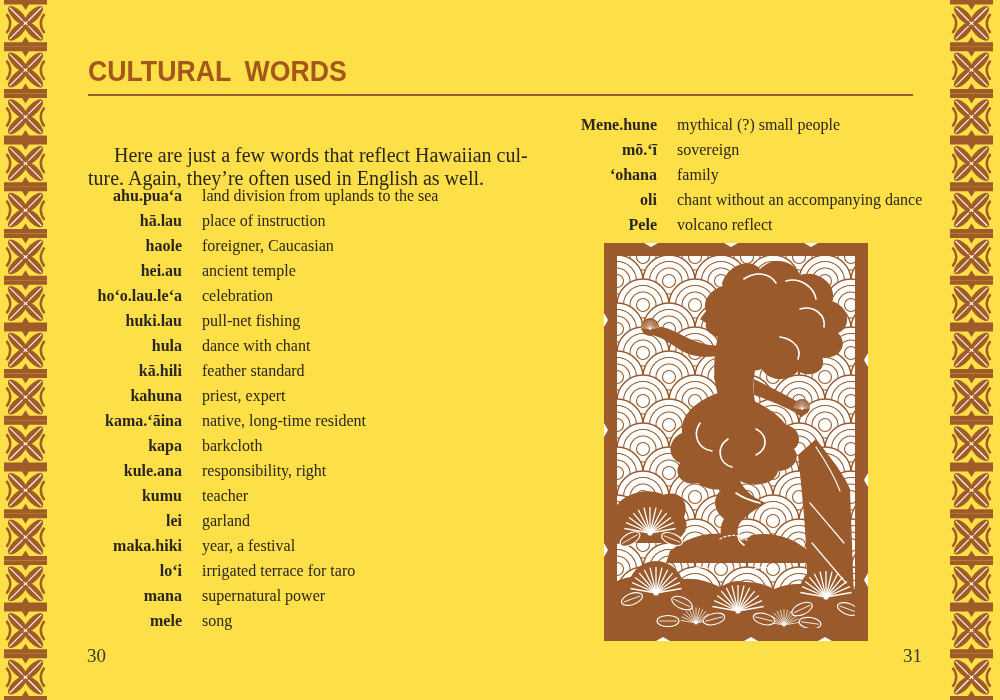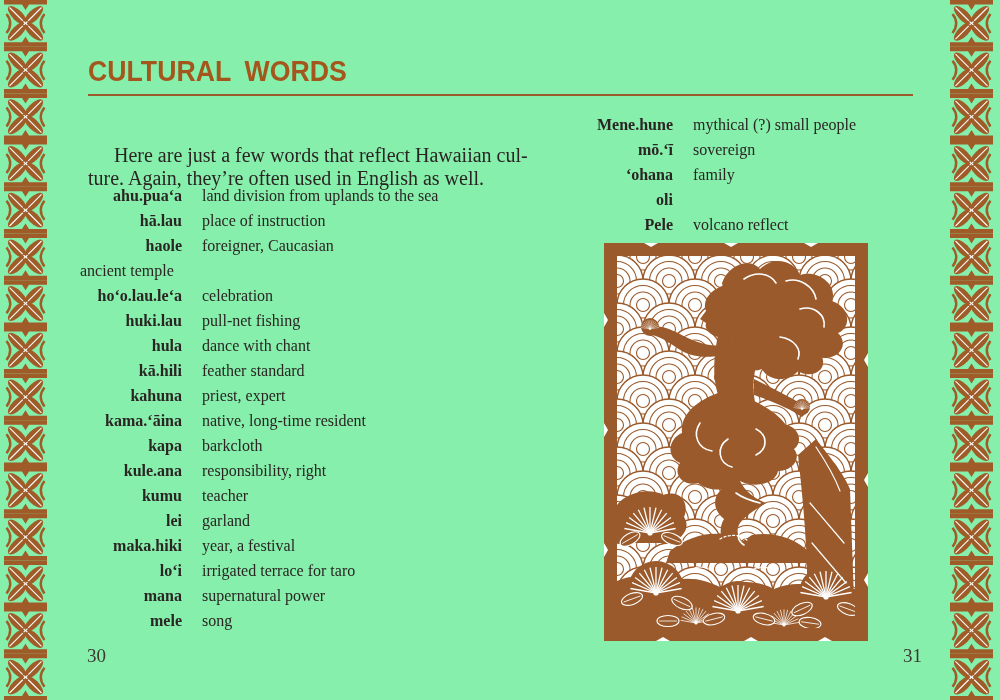--- a/index.html
+++ b/index.html
@@ -1,33 +1,33 @@
 <!DOCTYPE html>
 <html><head>
 <meta charset="utf-8">
 <style>
   html,body{margin:0;padding:0;background:#ffffff;}
   .page{
-    position:relative;width:1000px;height:700px;background:#86efac;overflow:hidden;
+    position:relative;width:1000px;height:700px;background:#fde047;overflow:hidden;
     font-family:"Liberation Serif","DejaVu Serif",serif;color:#2a2522;
   }
   .borders-svg{position:absolute;left:0;top:0;}
   .title{
     position:absolute;left:88px;top:55px;margin:0;
     font-family:"Liberation Sans","DejaVu Sans",sans-serif;font-weight:bold;
     font-size:29px;letter-spacing:0px;word-spacing:7px;color:#a4571c;
     transform:scaleX(0.92);transform-origin:left top;white-space:nowrap;
   }
   .rule{position:absolute;left:88px;top:94px;width:825px;height:2px;background:#9a5a2b;}
   .intro{position:absolute;left:88px;top:109px;font-size:20px;line-height:23px;margin-top:35px;}
   .intro div{white-space:nowrap;}
   .intro .first{padding-left:26px;}
   .glossary{position:absolute;}
   .gl-left{left:60px;top:183px;}
-  .gl-right{left:556px;top:112px;}
+  .gl-right{left:540px;top:112px;}
   .row{display:flex;line-height:25px;font-size:16px;}
   .term{width:122px;text-align:right;font-weight:bold;white-space:nowrap;}
   .gl-right .term{width:117px;}
   .def{margin-left:20px;white-space:nowrap;}
   .gl-right .def{}
   .pagenum{position:absolute;top:645px;font-size:19px;color:#3d3833;}
   .pn-left{left:87px;}
   .pn-right{left:896px;margin-left:7px;}
   .art{position:absolute;left:604px;top:243px;}
 </style>
@@ -94,20 +94,21 @@
       </div>
     <div class="row">
         <span class="term">hā.lau</span>
         <span class="def">place of instruction</span>
       </div>
     <div class="row">
         <span class="term">haole</span>
         <span class="def">foreigner, Caucasian</span>
       </div>
     <div class="row">
+        <span class="term">hei.au</span>
         <span class="def">ancient temple</span>
       </div>
     <div class="row">
         <span class="term">hoʻo.lau.leʻa</span>
         <span class="def">celebration</span>
       </div>
     <div class="row">
         <span class="term">huki.lau</span>
         <span class="def">pull-net fishing</span>
       </div>
@@ -169,20 +170,21 @@
     <div class="row">
         <span class="term">mō.ʻī</span>
         <span class="def">sovereign</span>
       </div>
     <div class="row">
         <span class="term">ʻohana</span>
         <span class="def">family</span>
       </div>
     <div class="row">
         <span class="term">oli</span>
+        <span class="def">chant without an accompanying dance</span>
       </div>
     <div class="row">
         <span class="term">Pele</span>
         <span class="def">volcano reflect</span>
       </div>
   </div>
 
   <svg class="art" width="264" height="398" viewBox="0 0 264 398" aria-hidden="true">
     <defs>
       <g id="fan">

